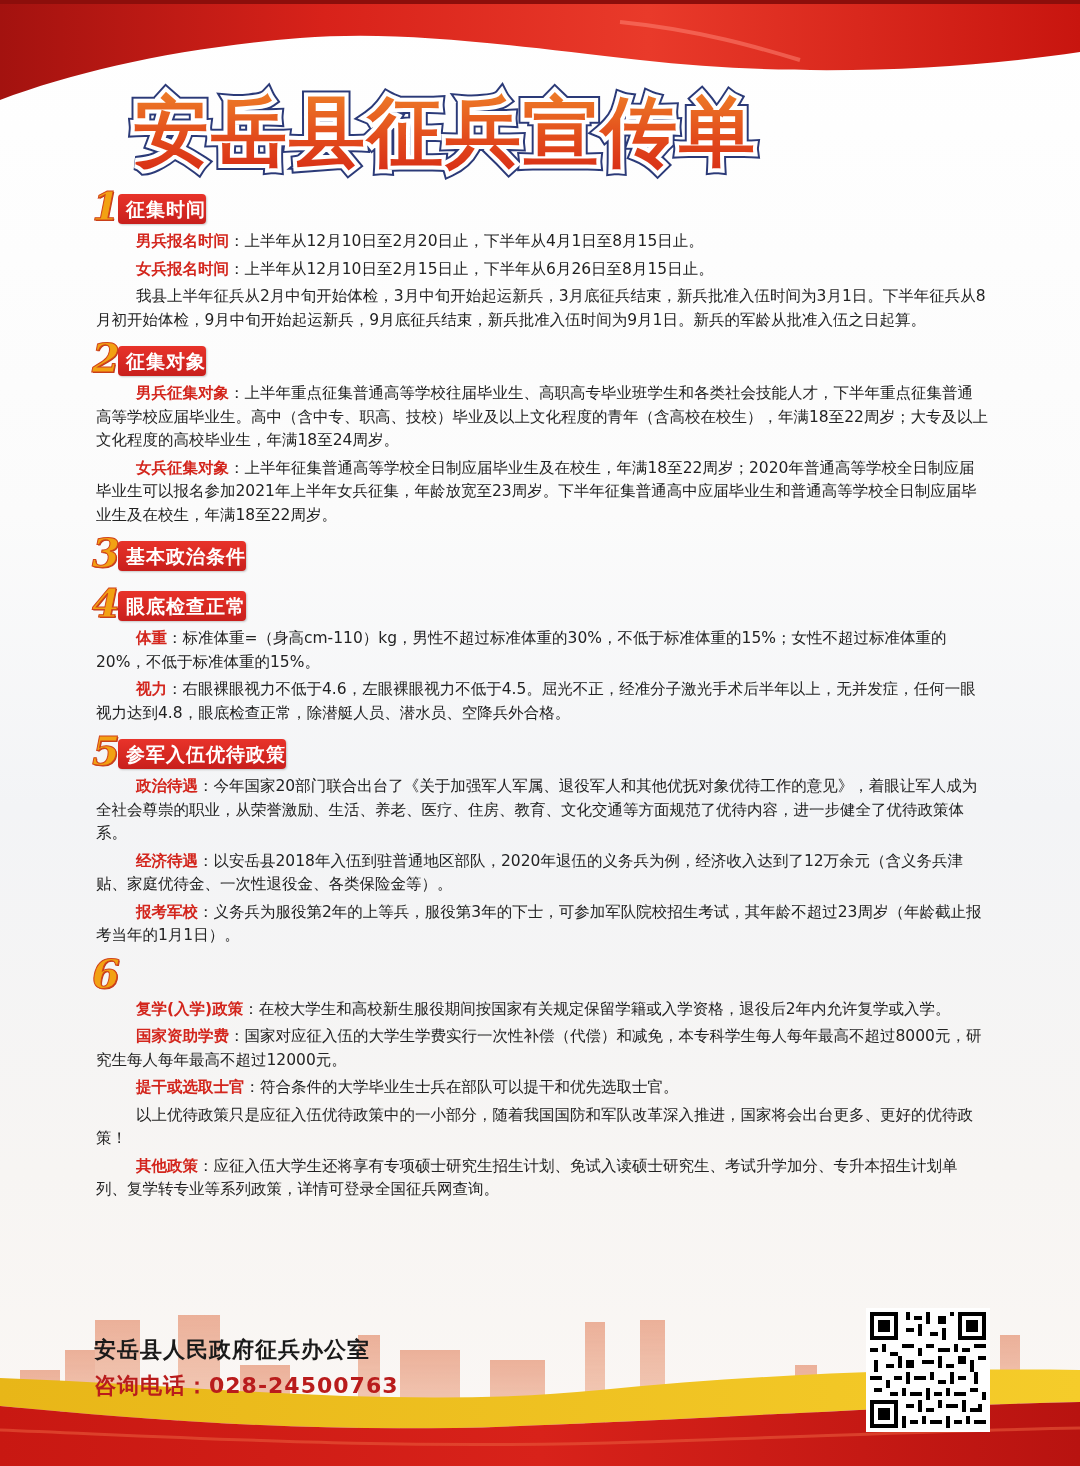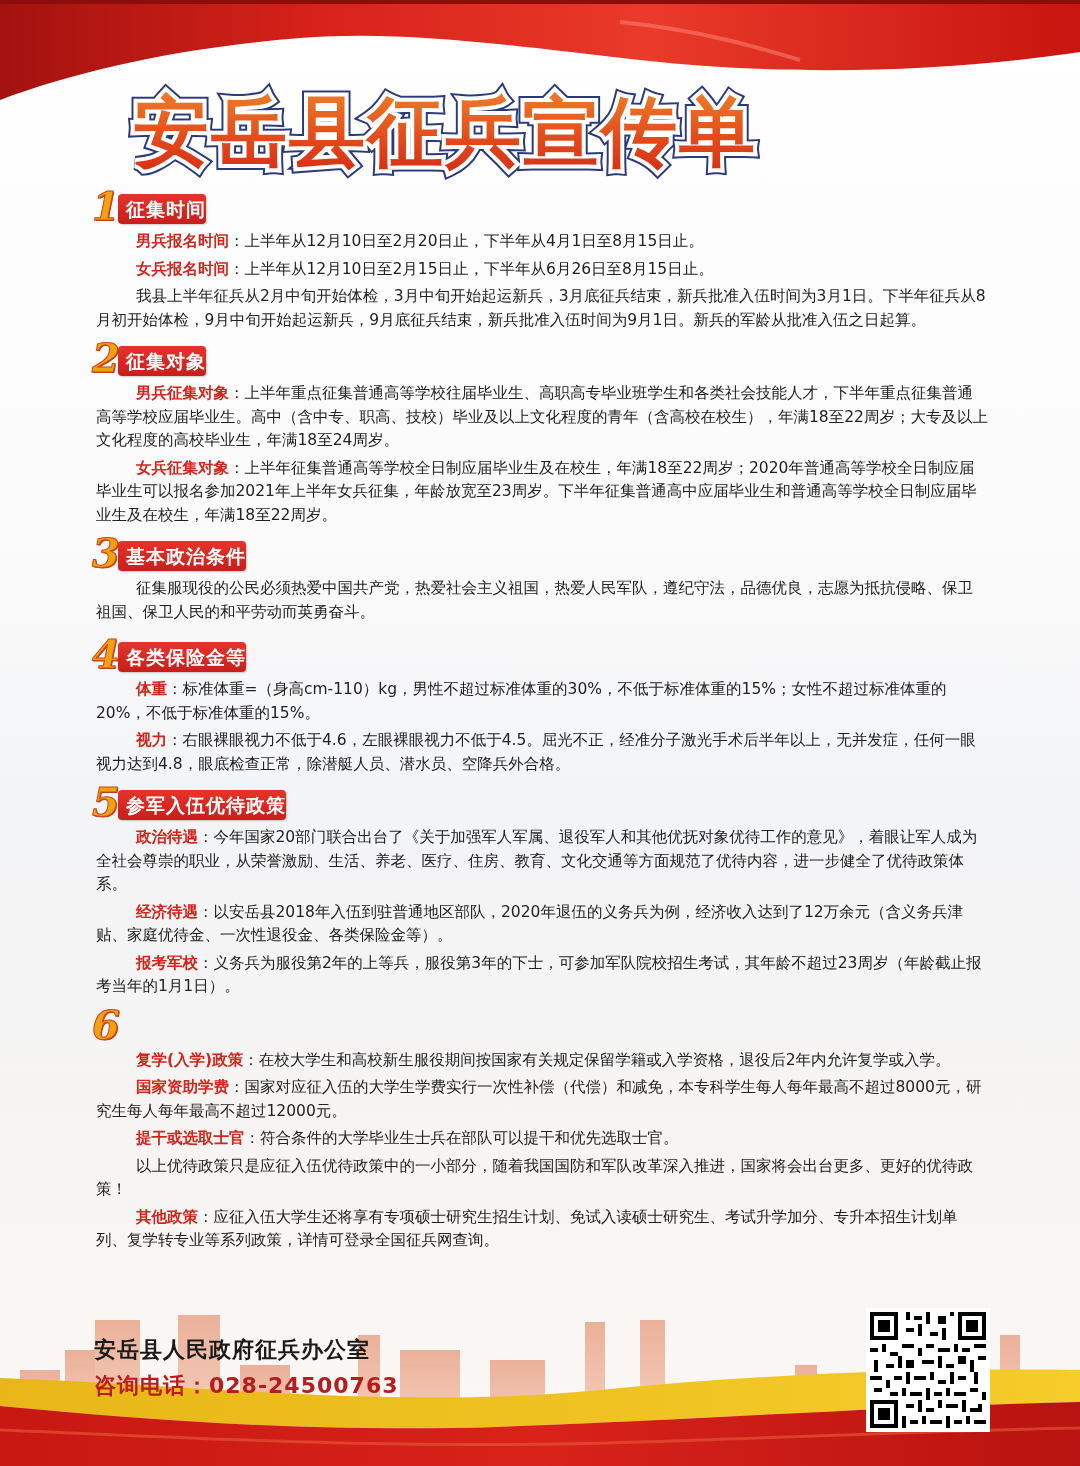--- a/index.html
+++ b/index.html
@@ -143,27 +143,26 @@
     </div>
     <p class="para"><span class="first-indent"></span><span class="lbl">男兵征集对象</span><span>：</span><span>上半年重点征集普通高等学校往届毕业生、高职高专毕业班学生和各类社会技能人才，下半年重点征集普通高等学校应届毕业生。高中（含中专、职高、技校）毕业及以上文化程度的青年（含高校在校生），年满18至22周岁；大专及以上文化程度的高校毕业生，年满18至24周岁。</span></p>
     <p class="para"><span class="first-indent"></span><span class="lbl">女兵征集对象</span><span>：</span><span>上半年征集普通高等学校全日制应届毕业生及在校生，年满18至22周岁；2020年普通高等学校全日制应届毕业生可以报名参加2021年上半年女兵征集，年龄放宽至23周岁。下半年征集普通高中应届毕业生和普通高等学校全日制应届毕业生及在校生，年满18至22周岁。</span></p>
   </div>
 
   <div class="section">
     <div class="sec-head">
       <span class="sec-num">3</span>
       <span class="sec-label">基本政治条件</span>
     </div>
-    <p class="para"><span class="first-indent"></span><span>征集服现役的公民必须热爱中国共产党，热爱社会主义祖国，热爱人民军队，遵纪守法，品德优良，志愿为抵抗侵略、保卫祖国、保卫人民的和平劳动而英勇奋斗。</span></p>
   </div>
 
   <div class="section" style="margin-top:10px;">
     <div class="sec-head">
       <span class="sec-num">4</span>
-      <span class="sec-label">各类保险金等</span>
+      <span class="sec-label">眼底检查正常</span>
     </div>
     <p class="para"><span class="first-indent"></span><span class="lbl">体重</span><span>：</span><span>标准体重=（身高cm-110）kg，男性不超过标准体重的30%，不低于标准体重的15%；女性不超过标准体重的20%，不低于标准体重的15%。</span></p>
     <p class="para"><span class="first-indent"></span><span class="lbl">视力</span><span>：</span><span>右眼裸眼视力不低于4.6，左眼裸眼视力不低于4.5。屈光不正，经准分子激光手术后半年以上，无并发症，任何一眼视力达到4.8，眼底检查正常，除潜艇人员、潜水员、空降兵外合格。</span></p>
   </div>
 
   <div class="section">
     <div class="sec-head">
       <span class="sec-num">5</span>
       <span class="sec-label">参军入伍优待政策</span>
     </div>

